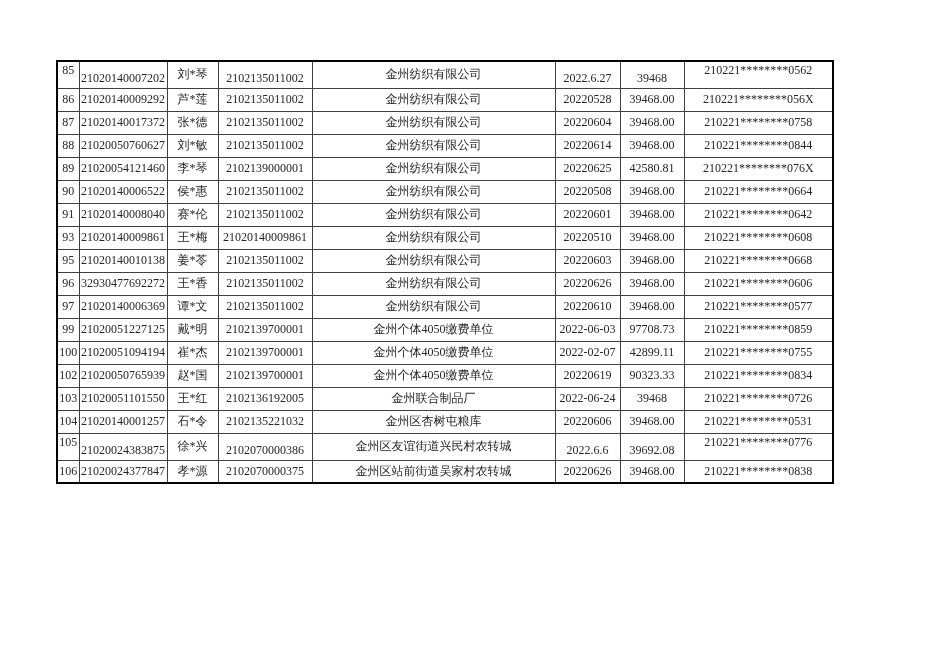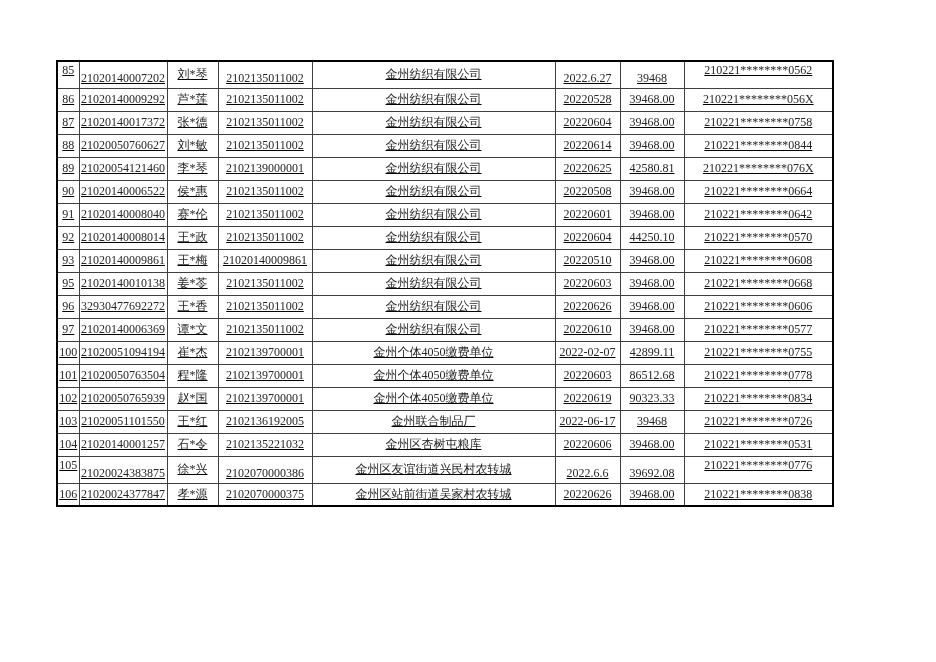--- a/index.html
+++ b/index.html
@@ -29,21 +29,21 @@
     text-align: center;
     vertical-align: middle;
     font-size: 12px;
     color: #262626;
     padding: 0;
     white-space: nowrap;
     overflow: hidden;
     letter-spacing: 0px;
     line-height: 1.1;
   }
-  table.sheet tr       { height: 23px; text-decoration: underline; }
+  table.sheet tr       { height: 23px; }
   table.sheet tr.tall  { height: 27px; }
   
   tr.tall td              { vertical-align: bottom; padding-bottom: 2px; }
   tr.tall td.c0,
   tr.tall td.c7           { vertical-align: top; padding-top: 2px; padding-bottom: 0; }
   tr.tall td.c2,
   tr.tall td.c4           { vertical-align: middle; padding-bottom: 0; text-align: center; }
   td.c0 { font-size: 11px; color: #2e2e2e; }
   td.c1, td.c3 { letter-spacing: -0.2px; }
   td.c7 { letter-spacing: 0.2px; }
@@ -128,30 +128,20 @@
           <td class="c0">91</td>
           <td class="c1">21020140008040</td>
           <td class="c2">赛*伦</td>
           <td class="c3">2102135011002</td>
           <td class="c4">金州纺织有限公司</td>
           <td class="c5">20220601</td>
           <td class="c6">39468.00</td>
           <td class="c7">210221********0642</td>
         </tr>
         <tr>
-          <td class="c0">92</td>
-          <td class="c1">21020140008014</td>
-          <td class="c2">王*政</td>
-          <td class="c3">2102135011002</td>
-          <td class="c4">金州纺织有限公司</td>
-          <td class="c5">20220604</td>
-          <td class="c6">44250.10</td>
-          <td class="c7">210221********0570</td>
-        </tr>
-        <tr>
           <td class="c0">93</td>
           <td class="c1">21020140009861</td>
           <td class="c2">王*梅</td>
           <td class="c3">21020140009861</td>
           <td class="c4">金州纺织有限公司</td>
           <td class="c5">20220510</td>
           <td class="c6">39468.00</td>
           <td class="c7">210221********0608</td>
         </tr>
         <tr>
@@ -176,58 +166,58 @@
         </tr>
         <tr>
           <td class="c0">97</td>
           <td class="c1">21020140006369</td>
           <td class="c2">谭*文</td>
           <td class="c3">2102135011002</td>
           <td class="c4">金州纺织有限公司</td>
           <td class="c5">20220610</td>
           <td class="c6">39468.00</td>
           <td class="c7">210221********0577</td>
+        </tr>
+        <tr>
+          <td class="c0">99</td>
+          <td class="c1">21020051227125</td>
+          <td class="c2">戴*明</td>
+          <td class="c3">2102139700001</td>
+          <td class="c4">金州个体4050缴费单位</td>
+          <td class="c5">2022-06-03</td>
+          <td class="c6">97708.73</td>
+          <td class="c7">210221********0859</td>
         </tr>
         <tr>
           <td class="c0">100</td>
           <td class="c1">21020051094194</td>
           <td class="c2">崔*杰</td>
           <td class="c3">2102139700001</td>
           <td class="c4">金州个体4050缴费单位</td>
           <td class="c5">2022-02-07</td>
           <td class="c6">42899.11</td>
           <td class="c7">210221********0755</td>
         </tr>
         <tr>
-          <td class="c0">101</td>
-          <td class="c1">21020050763504</td>
-          <td class="c2">程*隆</td>
-          <td class="c3">2102139700001</td>
-          <td class="c4">金州个体4050缴费单位</td>
-          <td class="c5">20220603</td>
-          <td class="c6">86512.68</td>
-          <td class="c7">210221********0778</td>
-        </tr>
-        <tr>
           <td class="c0">102</td>
           <td class="c1">21020050765939</td>
           <td class="c2">赵*国</td>
           <td class="c3">2102139700001</td>
           <td class="c4">金州个体4050缴费单位</td>
           <td class="c5">20220619</td>
           <td class="c6">90323.33</td>
           <td class="c7">210221********0834</td>
         </tr>
         <tr>
           <td class="c0">103</td>
           <td class="c1">21020051101550</td>
           <td class="c2">王*红</td>
           <td class="c3">2102136192005</td>
           <td class="c4">金州联合制品厂</td>
-          <td class="c5">2022-06-17</td>
+          <td class="c5">2022-06-24</td>
           <td class="c6">39468</td>
           <td class="c7">210221********0726</td>
         </tr>
         <tr>
           <td class="c0">104</td>
           <td class="c1">21020140001257</td>
           <td class="c2">石*令</td>
           <td class="c3">2102135221032</td>
           <td class="c4">金州区杏树屯粮库</td>
           <td class="c5">20220606</td>

